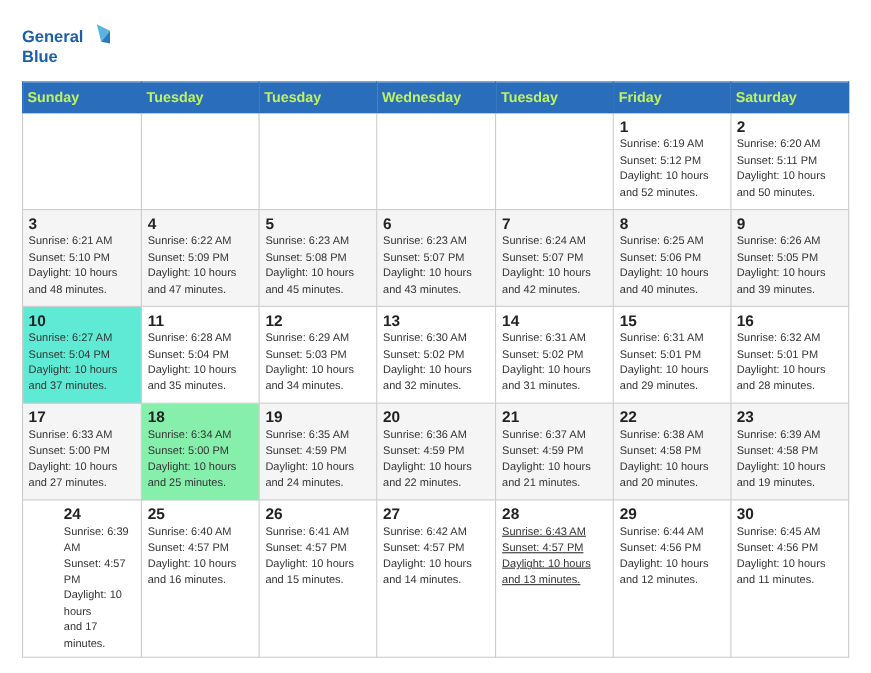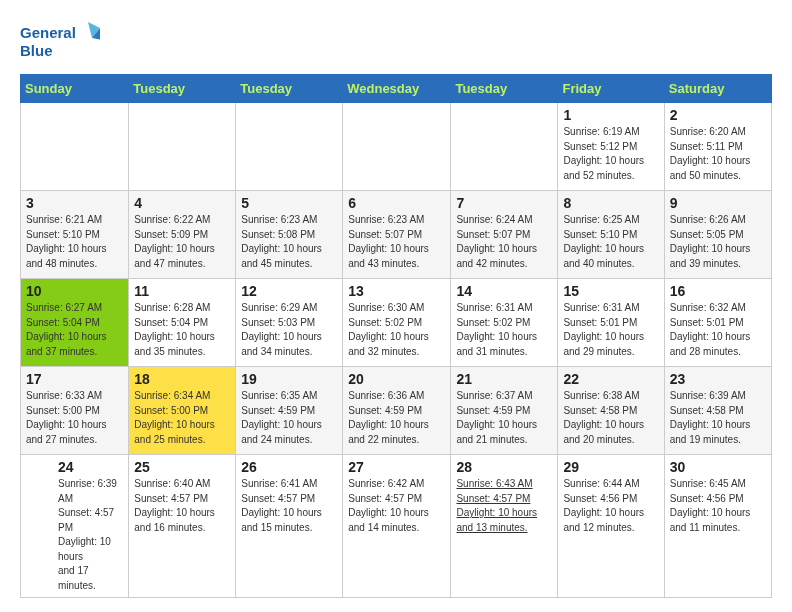--- a/index.html
+++ b/index.html
@@ -158,34 +158,34 @@
         <td style="background-color: rgb(245, 245, 245);">
           <div class="day-num">7</div>
           <div class="day-info" style="white-space: pre-line;">Sunrise: 6:24 AM
 Sunset: 5:07 PM
 Daylight: 10 hours
 and 42 minutes.</div>
         </td>
         <td style="background-color: rgb(245, 245, 245);">
           <div class="day-num">8</div>
           <div class="day-info" style="white-space: pre-line;">Sunrise: 6:25 AM
-Sunset: 5:10 PM
+Sunset: 5:06 PM
 Daylight: 10 hours
 and 40 minutes.</div>
         </td>
         <td style="background-color: rgb(245, 245, 245);">
           <div class="day-num">9</div>
           <div class="day-info" style="white-space: pre-line;">Sunrise: 6:26 AM
 Sunset: 5:05 PM
 Daylight: 10 hours
 and 39 minutes.</div>
         </td>
       </tr>
       <tr>
-        <td style="background-color: #84cc16;">
+        <td style="background-color: #5eead4;">
           <div class="day-num">10</div>
           <div class="day-info" style="white-space: pre-line;">Sunrise: 6:27 AM
 Sunset: 5:04 PM
 Daylight: 10 hours
 and 37 minutes.</div>
         </td>
         <td style="background-color: rgb(255, 255, 255);">
           <div class="day-num">11</div>
           <div class="day-info" style="white-space: pre-line;">Sunrise: 6:28 AM
 Sunset: 5:04 PM
@@ -229,21 +229,21 @@
         </td>
       </tr>
       <tr>
         <td style="background-color: rgb(245, 245, 245);">
           <div class="day-num">17</div>
           <div class="day-info" style="white-space: pre-line;">Sunrise: 6:33 AM
 Sunset: 5:00 PM
 Daylight: 10 hours
 and 27 minutes.</div>
         </td>
-        <td style="background-color: #fde047; margin-left: 44px;">
+        <td style="background-color: #86efac; margin-left: 44px;">
           <div class="day-num">18</div>
           <div class="day-info" style="white-space: pre-line;">Sunrise: 6:34 AM
 Sunset: 5:00 PM
 Daylight: 10 hours
 and 25 minutes.</div>
         </td>
         <td style="background-color: rgb(245, 245, 245);">
           <div class="day-num">19</div>
           <div class="day-info" style="white-space: pre-line;">Sunrise: 6:35 AM
 Sunset: 4:59 PM

